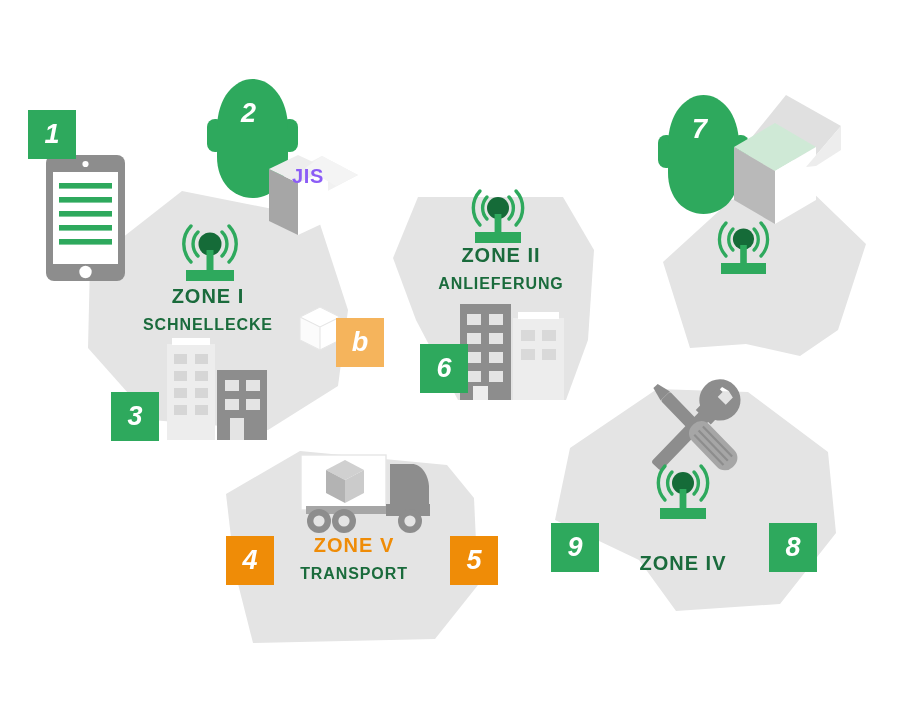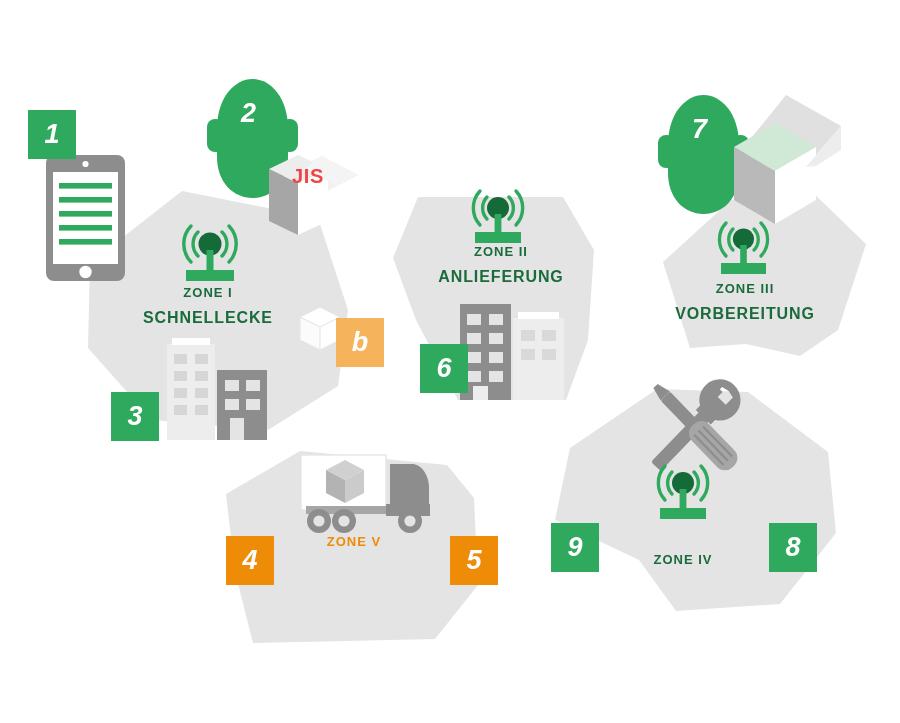--- a/index.html
+++ b/index.html
@@ -20,21 +20,21 @@
   }
   .zone-label{
     position:absolute;
     text-align:center;
     line-height:1.06;
     pointer-events:none;
     white-space:nowrap;
   }
   .zone-title{
     font-weight:bold;
-    font-size:13px;
+    font-size:20px;
     letter-spacing:1.0px;
     color:#1a6b3c;
     display:block;
   }
   .zone-sub{
     font-weight:bold;
     font-size:16px;
     letter-spacing:0.9px;
     color:#1a6b3c;
     display:block;
@@ -54,21 +54,21 @@
     user-select:none;
   }
   .badge.green{background:#2ea95d;}
   .badge.orange{background:#ef8c07;}
   .badge.lightorange{background:#f5b45c;}
   .jis-label{
     position:absolute;
     font-weight:bold;
     font-size:20px;
     letter-spacing:0.6px;
-    color:#ef4444;
+    color:#8b5cf6;
     white-space:nowrap;
   }
   .head-num{
     position:absolute;
     color:#ffffff;
     font-style:italic;
     font-weight:bold;
     font-size:27px;
     line-height:1;
     user-select:none;
@@ -292,31 +292,28 @@
   <div class="zone-label" style="left:118px;top:286px;width:180px;">
     <span class="zone-title">ZONE I</span>
     <span class="zone-sub">SCHNELLECKE</span>
   </div>
 
   <div class="zone-label" style="left:411px;top:245px;width:180px;">
     <span class="zone-title">ZONE II</span>
     <span class="zone-sub">ANLIEFERUNG</span>
   </div>
 
-  <div class="zone-label" style="left:655px;top:282px;width:180px;">
-    <span class="zone-title">ZONE III</span>
-    <span class="zone-sub">VORBEREITUNG</span>
-  </div>
 
   <div class="zone-label" style="left:593px;top:553px;width:180px;">
     <span class="zone-title">ZONE IV</span>
   </div>
 
   <div class="zone-label" style="left:264px;top:535px;width:180px;">
     <span class="zone-title orange">ZONE V</span>
+    <span class="zone-sub">TRANSPORT</span>
   </div>
 
   <div class="jis-label" style="left:292px;top:165px;">JIS</div>
 
   <div class="badge green" style="left:28px;top:110px;width:48px;height:49px;">
     <span>1</span>
   </div>
 
   <div class="badge green" style="left:111px;top:392px;width:48px;height:49px;">
     <span>3</span>

